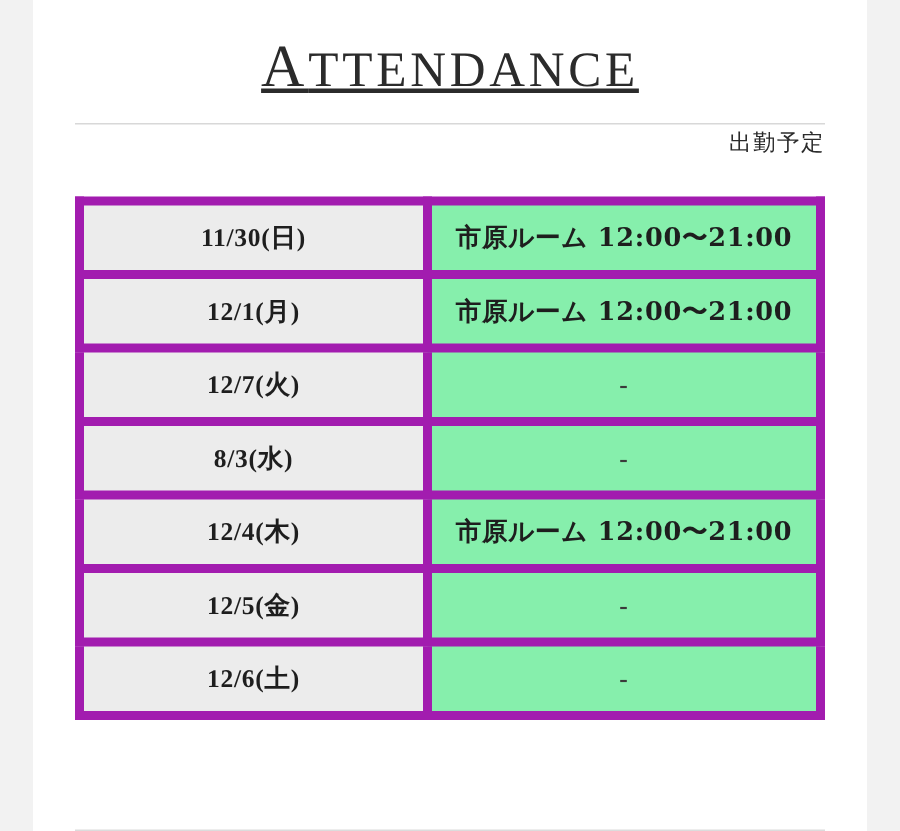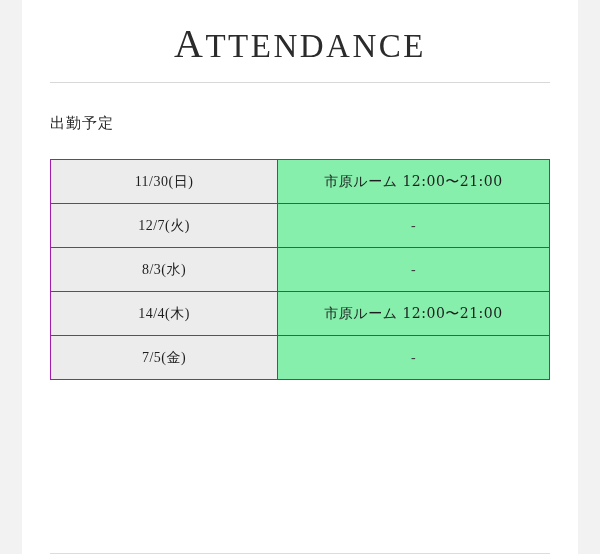--- a/index.html
+++ b/index.html
@@ -34,54 +34,56 @@
     text-align: center;
   }
   .title {
     font-family: "Liberation Serif", serif;
     font-size: 33px;
     letter-spacing: 2.5px;
     color: #2b2b2b;
     font-weight: normal;
     margin: 0;
     line-height: 1.3;
+    text-decoration: underline;
   }
   .title .cap {
     font-size: 40px;
   }
   .title-rule {
     margin: 12px auto 0 auto;
     width: 100%;
     border: 0;
     border-top: 1px solid #d8d8d8;
   }
   .subtitle {
-    text-align: left;
+    text-align: right;
     font-family: "DejaVu Serif", serif;
     font-size: 15px;
     color: #2b2b2b;
-    margin-top: 31px;
+    margin-top: 3px;
     letter-spacing: 1px;
   }
   .table-wrap {
     margin-top: 26px;
   }
   table.attendance {
     border-collapse: collapse;
     width: 100%;
     table-layout: fixed;
   }
   table.attendance td {
-    border: 1px solid #a21caf;
+    border: 6px solid #a21caf;
     height: 43px;
     text-align: center;
     vertical-align: middle;
-    font-size: 14px;
+    font-size: 17px;
     color: #1e1e1e;
     padding: 0 4px;
+    font-weight: bold;
   }
   td.day-cell {
     width: 218px;
     background: #ececec;
     font-family: "Liberation Serif", serif;
     letter-spacing: 0.5px;
   }
   td.shift-cell {
     background: #86efac;
     font-family: "DejaVu Serif", serif;
@@ -115,33 +117,41 @@
     </div>
 
     <div class="table-wrap">
       <table class="attendance">
         <tbody>
           <tr>
             <td class="day-cell">11/30(日)</td>
             <td class="shift-cell">市原ルーム 12:00〜21:00</td>
           </tr>
           <tr>
+            <td class="day-cell">12/1(月)</td>
+            <td class="shift-cell">市原ルーム 12:00〜21:00</td>
+          </tr>
+          <tr>
             <td class="day-cell">12/7(火)</td>
             <td class="shift-cell empty">-</td>
           </tr>
           <tr>
             <td class="day-cell">8/3(水)</td>
             <td class="shift-cell empty">-</td>
           </tr>
           <tr>
-            <td class="day-cell">14/4(木)</td>
+            <td class="day-cell">12/4(木)</td>
             <td class="shift-cell">市原ルーム 12:00〜21:00</td>
           </tr>
           <tr>
-            <td class="day-cell">7/5(金)</td>
+            <td class="day-cell">12/5(金)</td>
+            <td class="shift-cell empty">-</td>
+          </tr>
+          <tr>
+            <td class="day-cell">12/6(土)</td>
             <td class="shift-cell empty">-</td>
           </tr>
         </tbody>
       </table>
     </div>
 
     <div class="spacer"></div>
     <hr class="bottom-rule">
   </div>
 </div>

